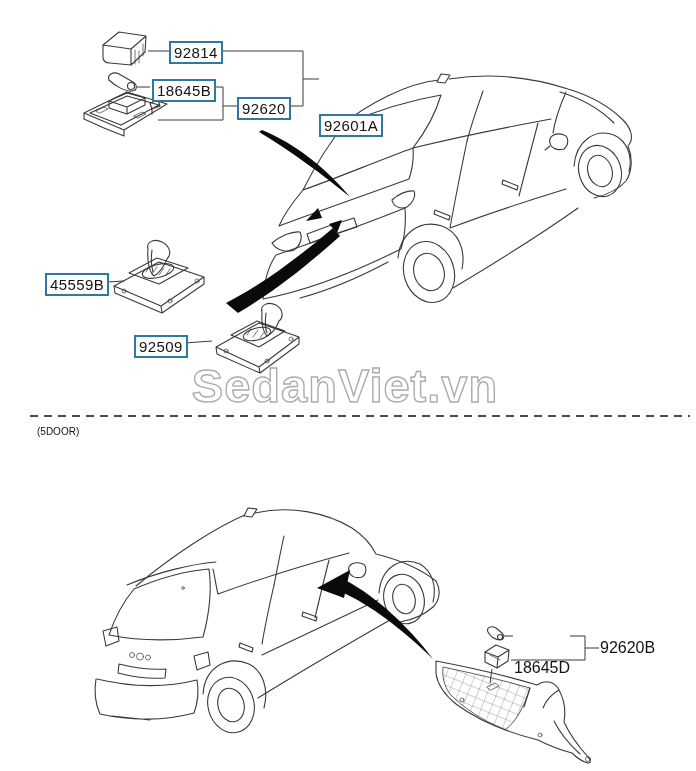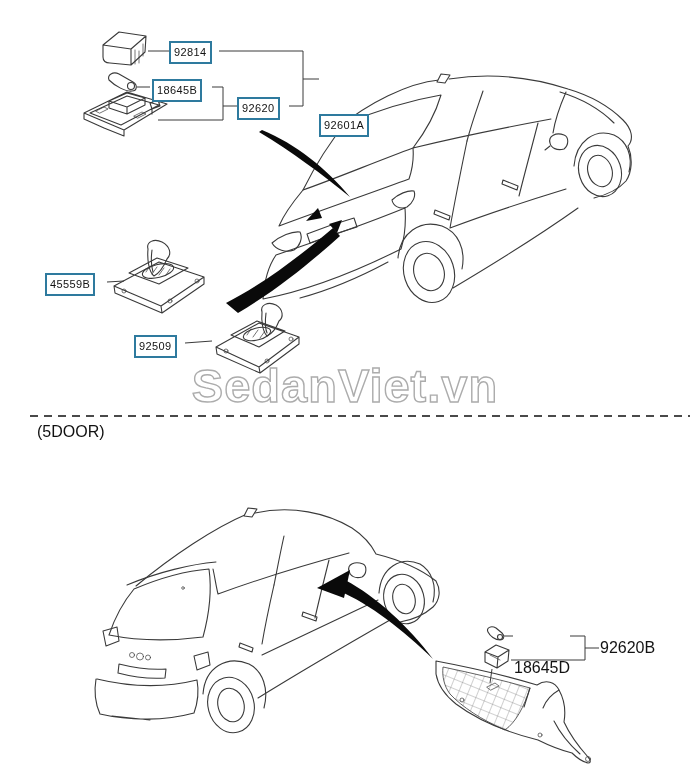--- a/index.html
+++ b/index.html
@@ -17,24 +17,24 @@
   .ln{stroke:var(--line);fill:none;stroke-width:1.1;stroke-linecap:round;stroke-linejoin:round;}
   .lnw{stroke:var(--line);fill:#ffffff;stroke-width:1.1;stroke-linejoin:round;}
   .thin{stroke:var(--line);fill:none;stroke-width:0.7;stroke-linecap:round;}
   .leader{stroke:var(--line);fill:none;stroke-width:1;}
   .arrow{fill:var(--arrow);stroke:none;}
   .hatchfill{fill:url(#crosshatch);stroke:var(--line);stroke-width:0.8;}
   .divider{stroke:var(--divider);stroke-width:2;stroke-dasharray:8 6;}
   .wm{fill:#ffffff;stroke:var(--watermark-outline);stroke-width:1.4px;
       font-family:"Liberation Sans",sans-serif;font-weight:bold;font-size:47px;letter-spacing:1px;}
   .callout{position:absolute;background:#fff;border:2px solid var(--callout-border);
-           color:#131313;font-size:11px;line-height:17px;padding:1px 3px;letter-spacing:.4px;
+           color:#131313;font-size:15px;line-height:17px;padding:1px 3px;letter-spacing:.4px;
            white-space:nowrap;}
   .plain-label{position:absolute;color:#131313;font-size:16px;line-height:16px;white-space:nowrap;}
-  .variant{position:absolute;color:#111;font-size:16px;line-height:16px;}
+  .variant{position:absolute;color:#111;font-size:10px;line-height:16px;}
 </style>
 </head>
 <body>
 
 <div class="canvas">
 
 <svg width="696" height="771" viewBox="0 0 696 771">
   <defs>
     <pattern id="crosshatch" width="9" height="9" patternUnits="userSpaceOnUse" patternTransform="rotate(22)">
       <line x1="0" y1="0" x2="0" y2="9" stroke="#777" stroke-width="0.7"></line>

